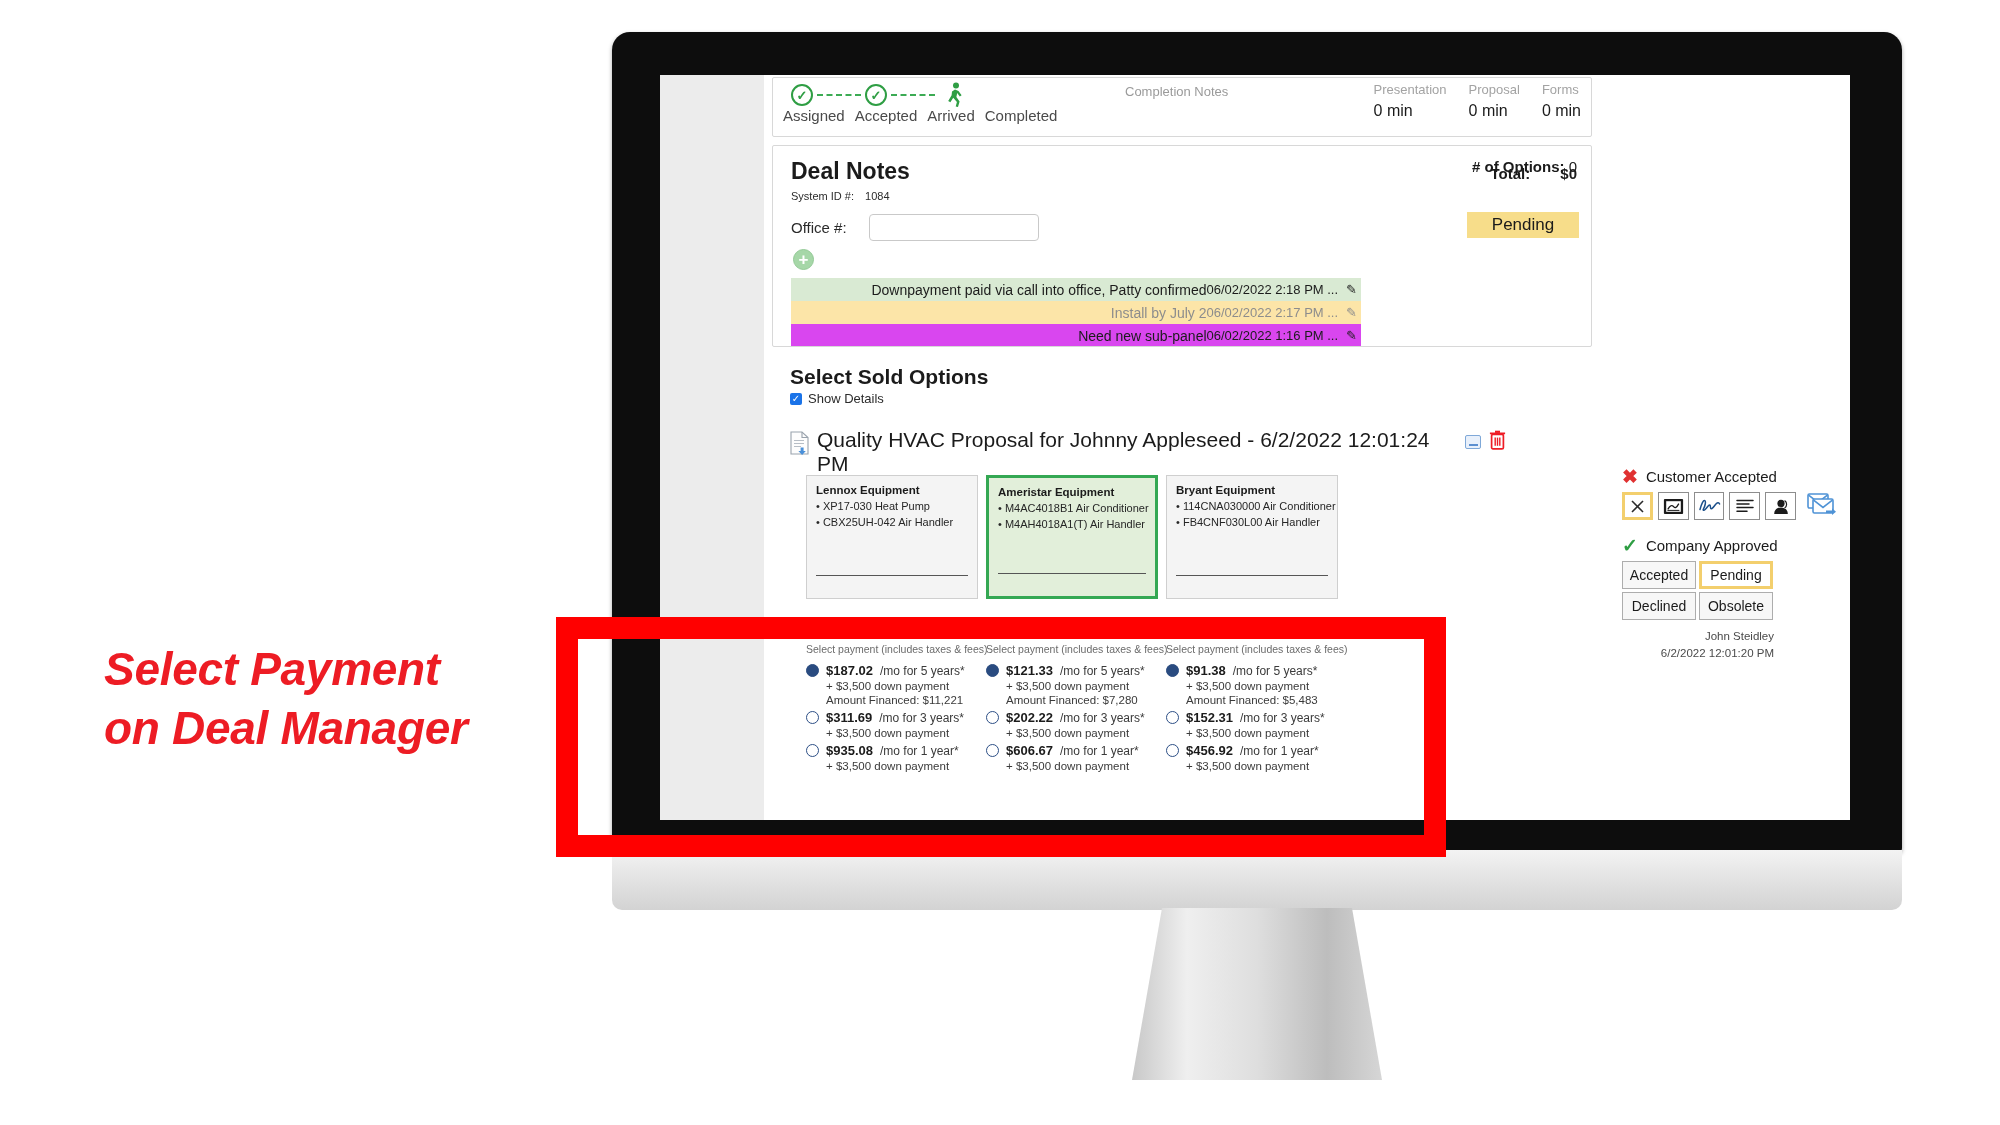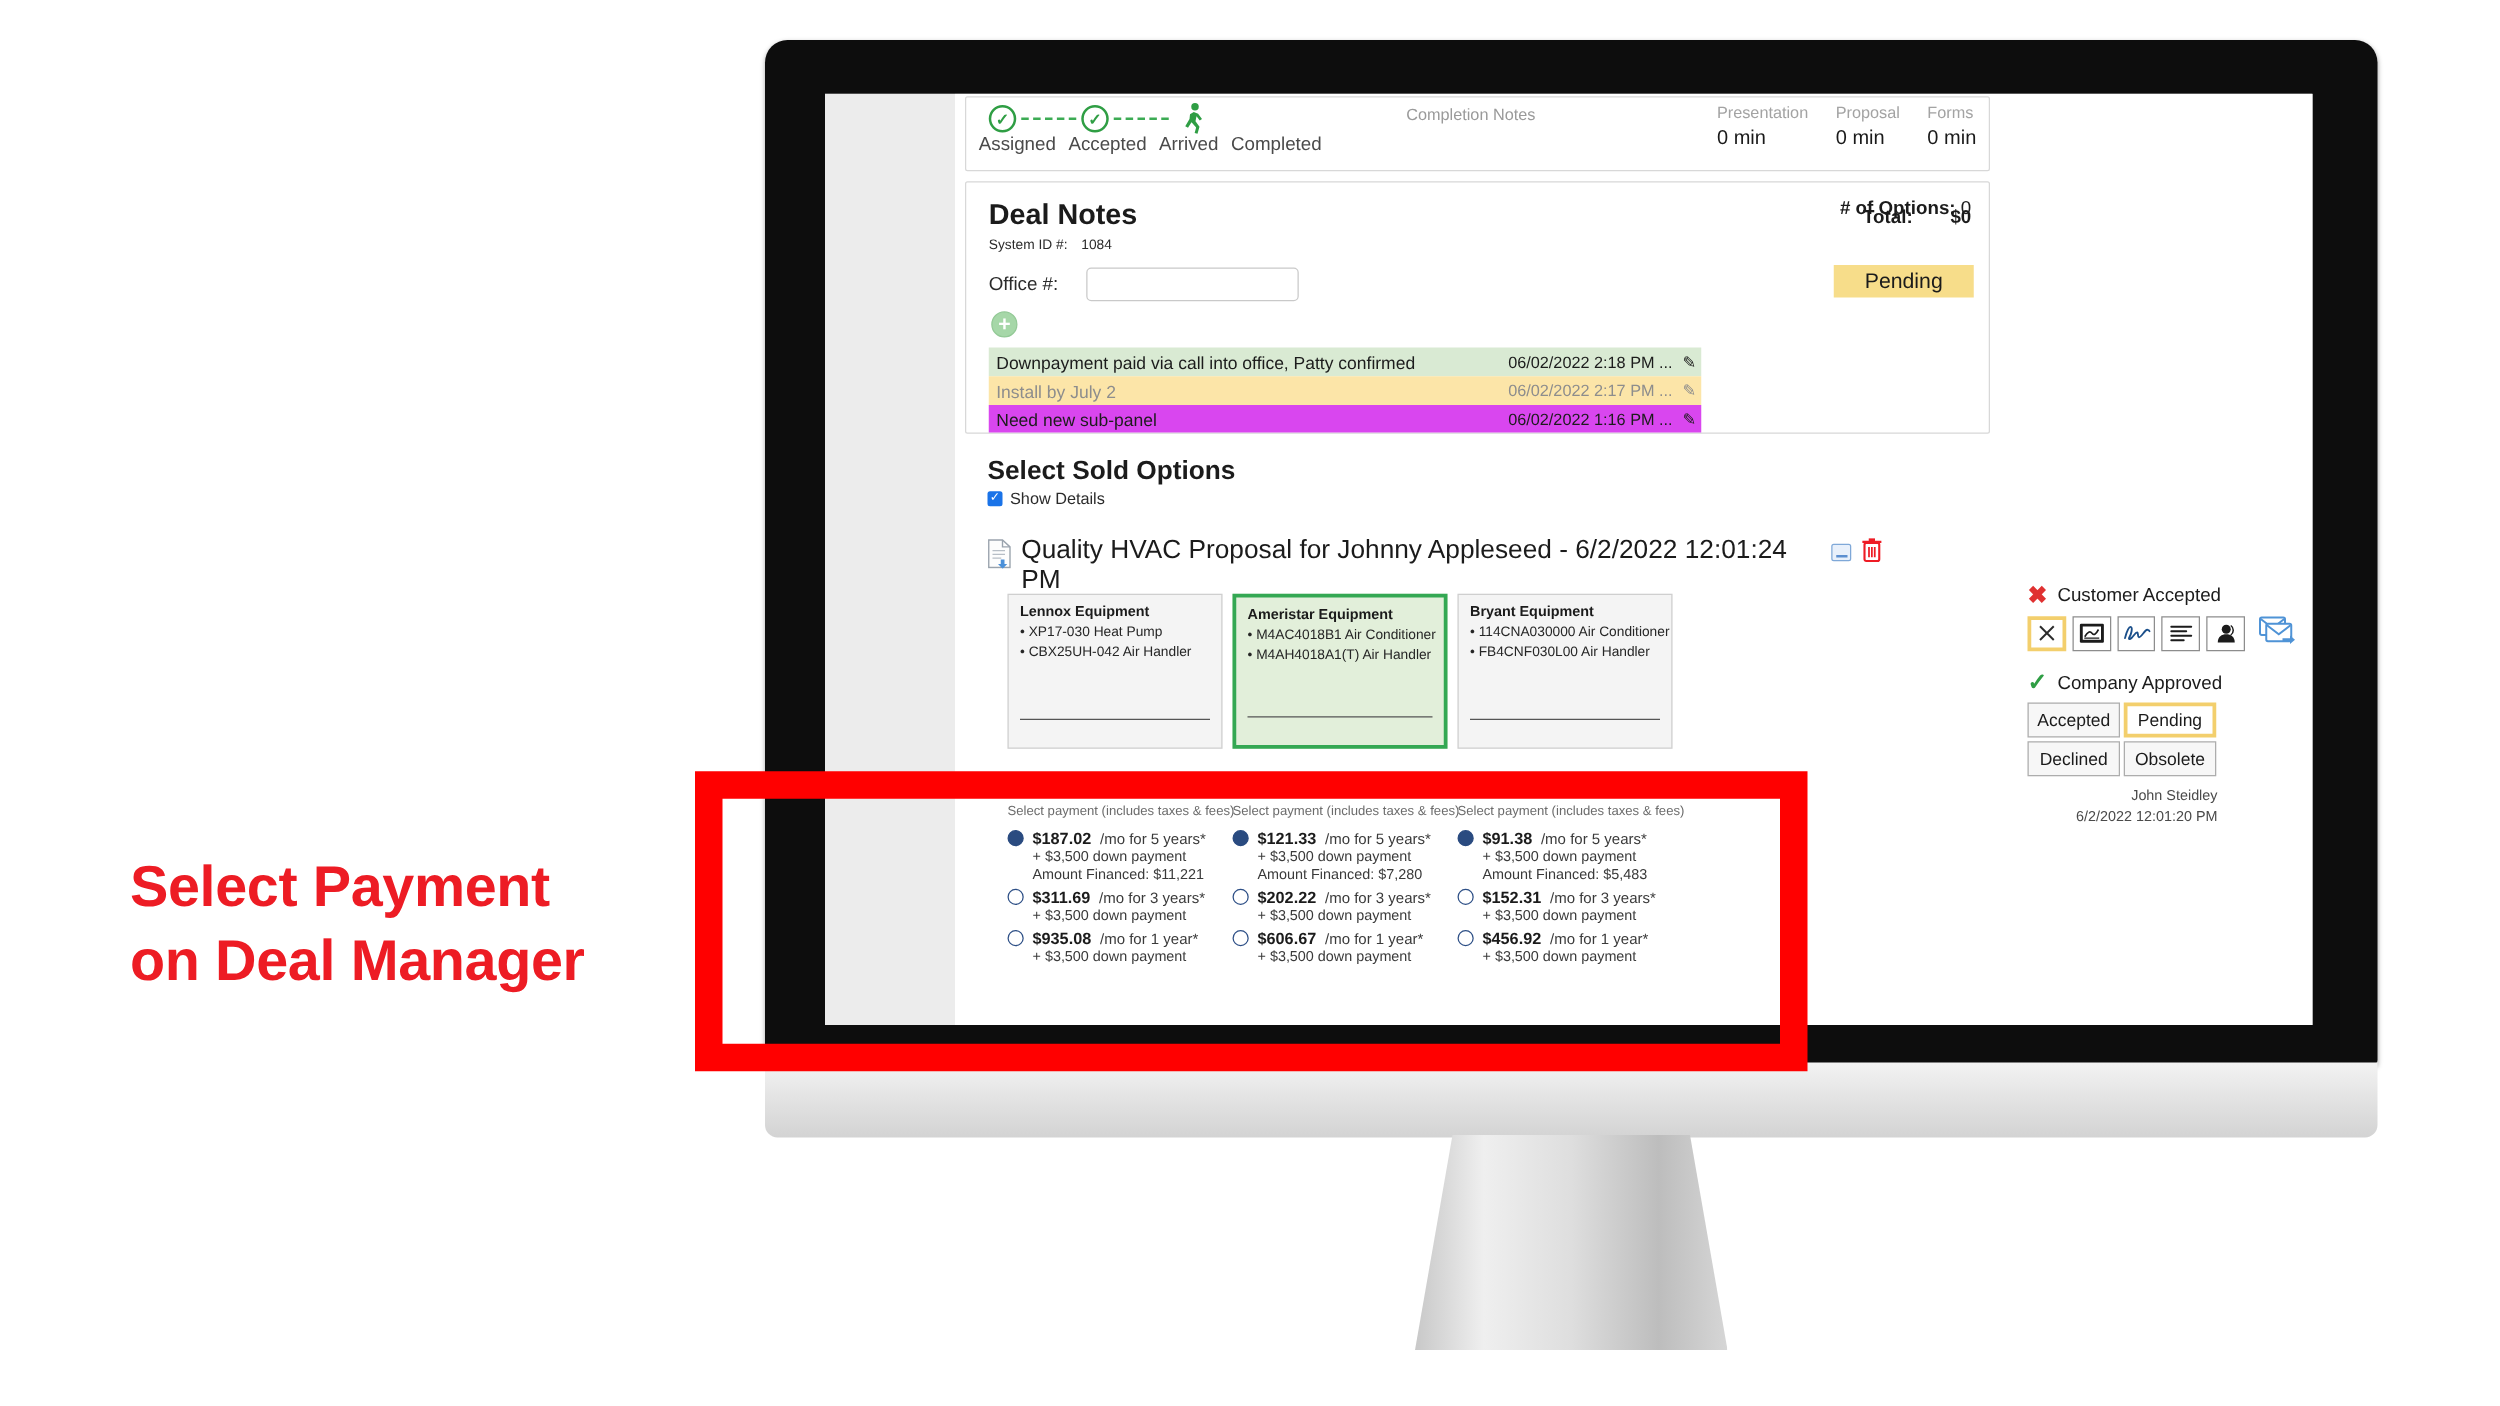--- a/index.html
+++ b/index.html
@@ -8,27 +8,28 @@
     width:2000px;height:1125px;
     background:#ffffff;
     font-family:"Liberation Sans", sans-serif;
     overflow:hidden;
     position:relative;
   }
 
   
   #annotation{
     position:absolute;
-    left:104px; top:680px;
+    left:104px; top:640px;
     width:480px;
     color:#ED1C24;
     font-weight:bold;
     font-size:46px;
     line-height:1.28;
     letter-spacing:-0.3px;
+    font-style:italic;
   }
 
   
   #monitor{
     position:absolute;
     left:612px; top:32px;
     width:1290px; height:820px;
   }
   #bezel{
     position:absolute;
@@ -159,20 +160,21 @@
     border:1px solid #93c996;box-sizing:border-box;
     cursor:pointer;
   }
   .note-row{
     position:absolute;left:18px;
     width:570px;height:23px;
     display:flex;align-items:center;
     font-size:14px;
     box-sizing:border-box;
     padding:0 4px 0 6px;
+    text-align:right;
   }
   .note-text{flex:1;}
   .note-date{font-size:13px;margin-right:8px;}
   .pencil{font-size:13px;}
   #note0{top:132px;background:#d9ead3;color:#1c1c1c;}
   #note1{top:155px;background:#fce5a8;color:#8d8d8d;}
   #note2{top:178px;background:#d946ef;color:#1c1c1c;}
 
   #opts-count{
     position:absolute;right:14px;top:12px;

